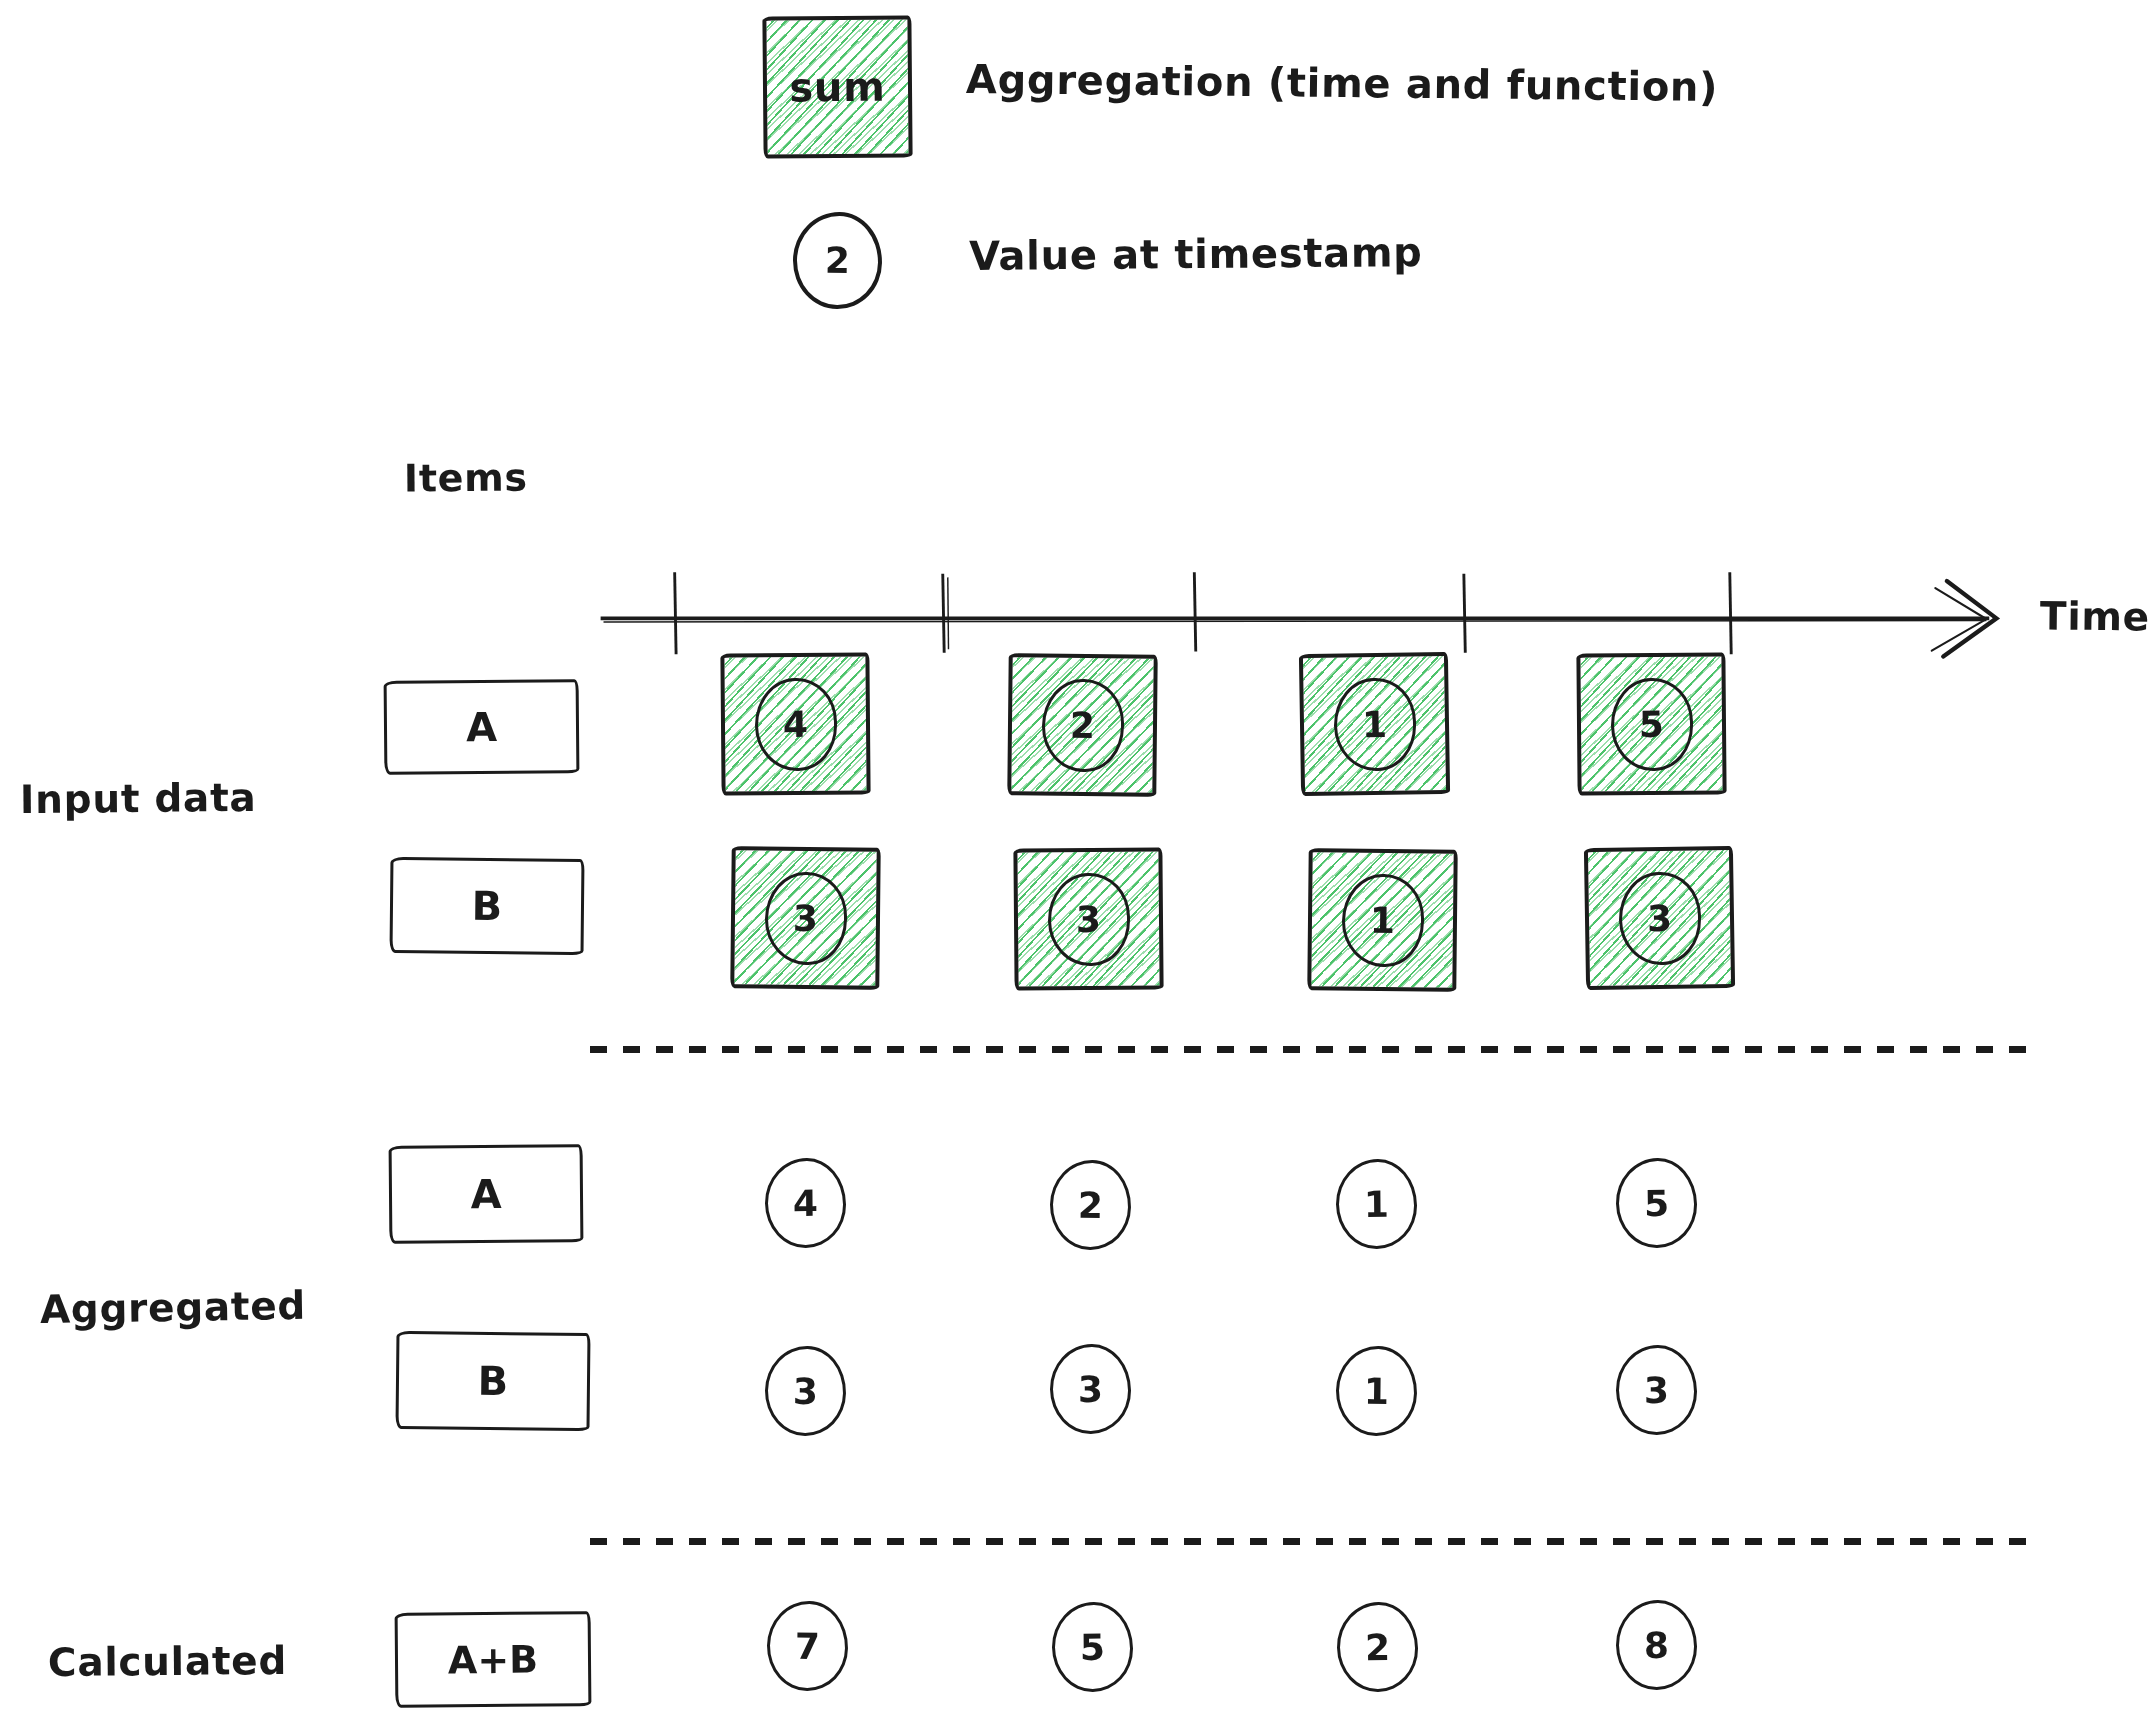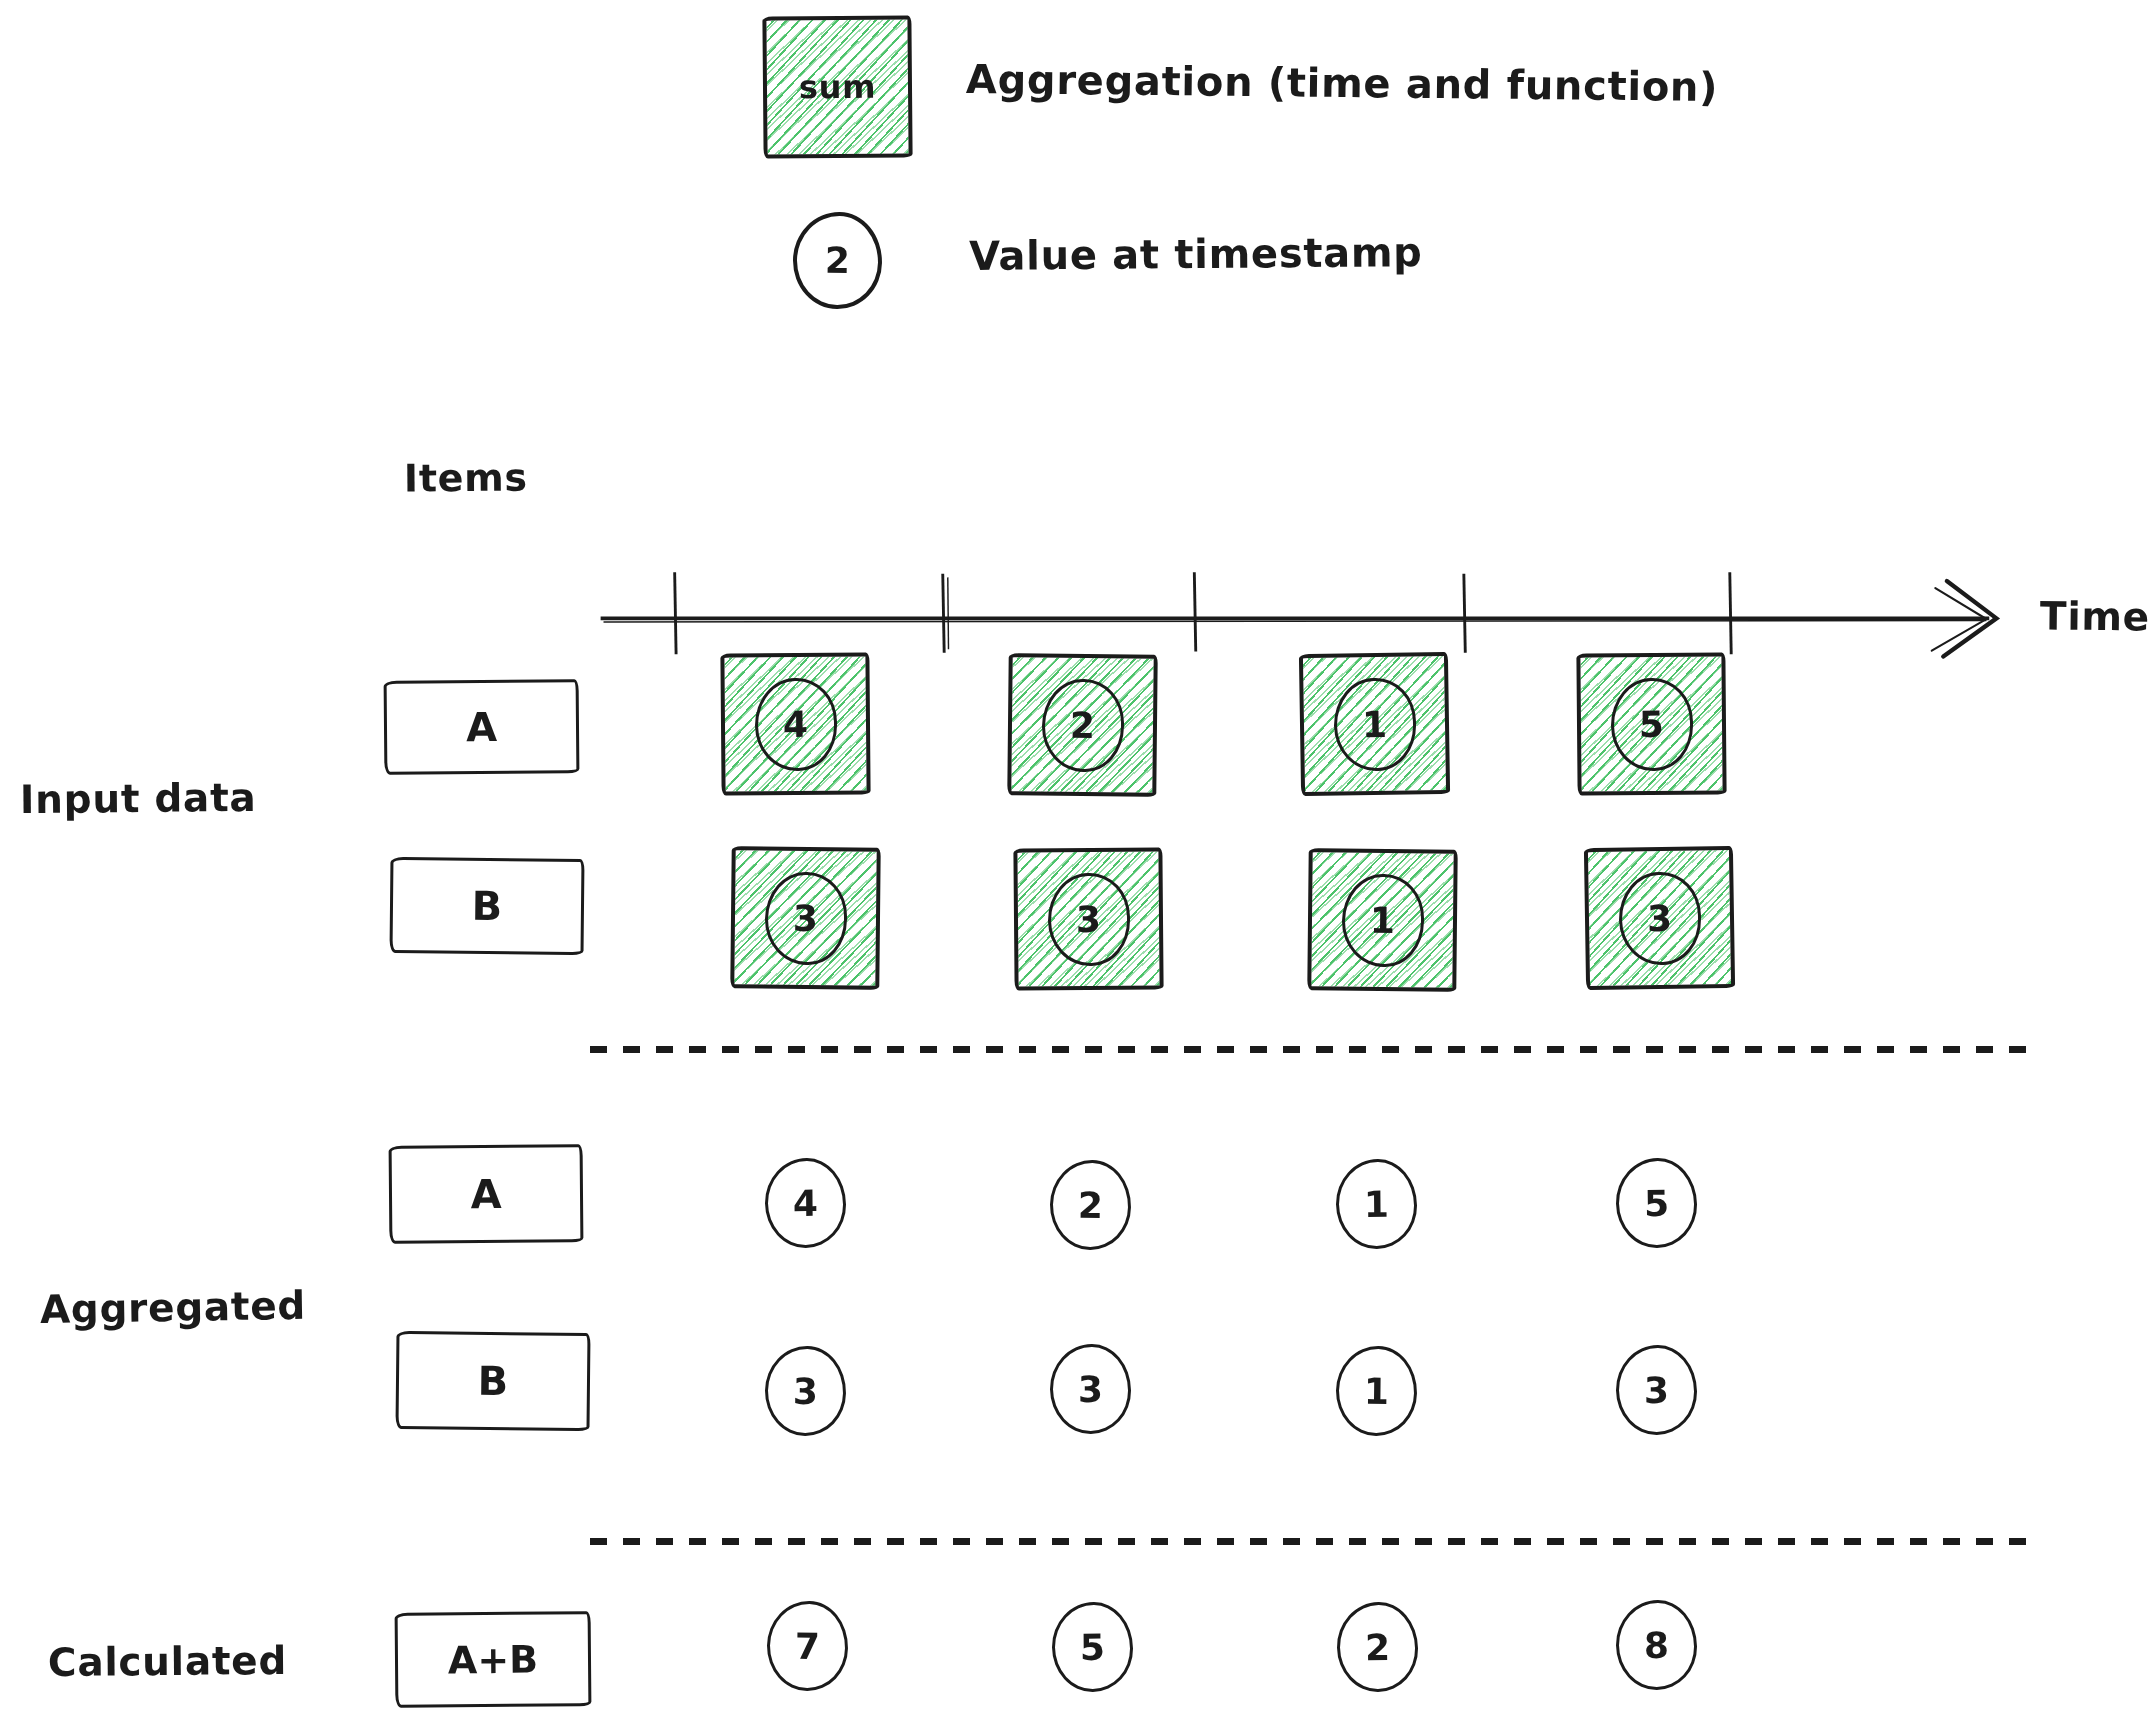--- a/index.html
+++ b/index.html
@@ -42,21 +42,21 @@
     position:absolute;height:7.2px;width:1437px;
     background:repeating-linear-gradient(90deg, var(--ink) 0 17.3px, transparent 17.3px 33px);
   }
   .slabel{position:absolute;font-weight:600;line-height:1;letter-spacing:0.7px;}
   .r1{transform:rotate(-0.5deg);} .r2{transform:rotate(0.6deg);} .r3{transform:rotate(-0.9deg);}
 </style>
 </head>
 <body>
 
 <div class="gsq r1" style="left:763px;top:16px;">
-  <span class="hand" style="font-size:32px;">sum</span>
+  <span class="hand" style="font-size:40px;">sum</span>
 </div>
 <div class="abs hand r2" style="left:966px;top:63px;font-size:40px;">Aggregation (time and function)</div>
 
 <div class="pcirc r2" style="left:793px;top:212px;width:81px;height:89px;border-width:4.3px;">
   <span>2</span>
 </div>
 <div class="abs hand r1" style="left:969px;top:234px;font-size:40px;">Value at timestamp</div>
 
 <div class="abs hand r1" style="left:404px;top:459px;font-size:38px;">Items</div>
 

